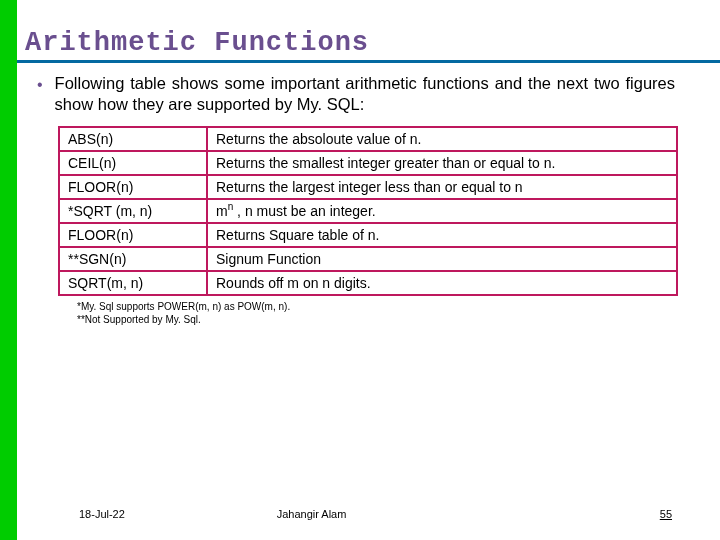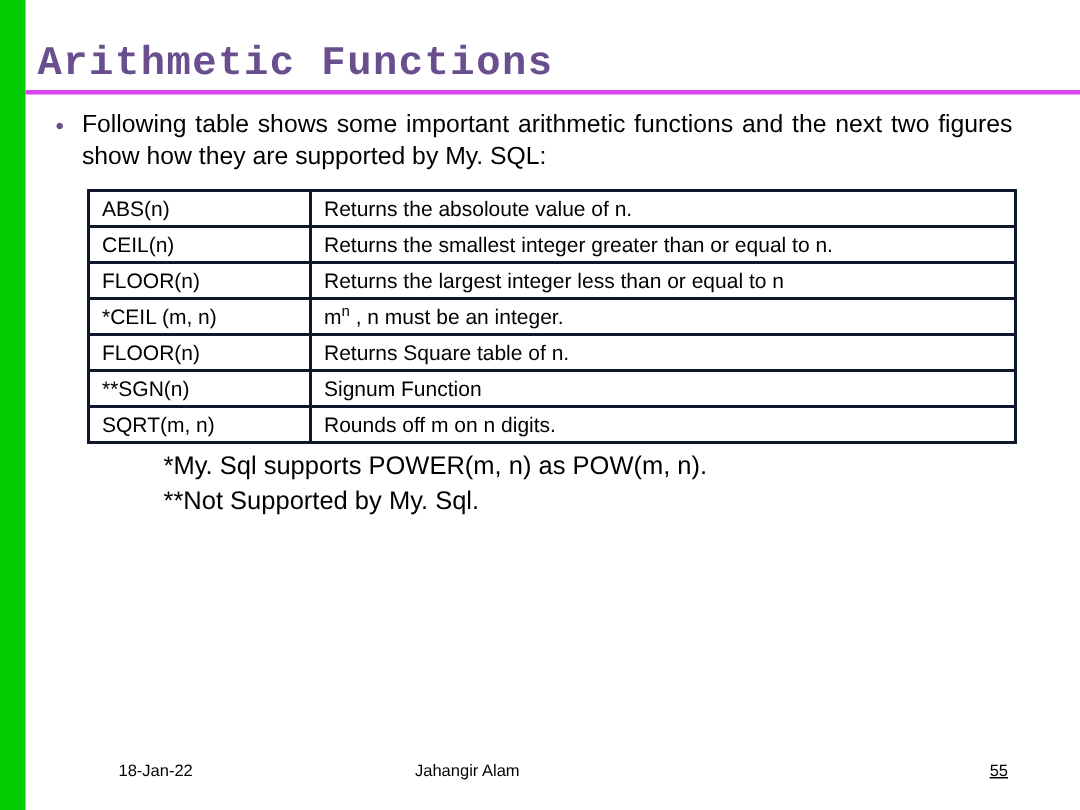--- a/index.html
+++ b/index.html
@@ -27,21 +27,21 @@
     right: 0;
     bottom: 0;
     padding: 0;
   }
   .title {
     font-family: "Courier New", monospace;
     font-size: 27px;
     color: #6a4f8f;
     letter-spacing: 1px;
     padding: 28px 12px 2px 8px;
-    border-bottom: 3px solid #d946ef;
+    border-bottom: 3px solid #0369a1;
     margin-bottom: 10px;
     font-weight: bold;
   }
   .body-text {
     font-size: 16.5px;
     color: #000;
     padding: 0 45px 0 20px;
     text-align: justify;
     line-height: 1.3;
   }
@@ -54,40 +54,39 @@
     font-size: 16px;
     padding-right: 12px;
     padding-top: 2px;
   }
   table.functions {
     border-collapse: collapse;
     width: 620px;
     margin: 10px 0 2px 41px;
   }
   table.functions td {
-    border: 2px solid #0f172a;
+    border: 2px solid #be185d;
     padding: 3px 8px;
     font-size: 14px;
     vertical-align: top;
     text-align: justify;
   }
   table.functions td:first-child {
     width: 130px;
     white-space: nowrap;
   }
   sup {
     font-size: 10px;
     vertical-align: super;
     line-height: 0;
   }
   .footnotes {
-    font-size: 17px;
+    font-size: 10px;
     padding: 2px 0 0 60px;
     line-height: 1.35;
-    margin-left: 32px;
   }
   .footer {
     position: absolute;
     bottom: 20px;
     left: 17px;
     right: 0;
     display: flex;
     font-size: 11px;
     padding: 0 30px 0 45px;
   }
@@ -119,21 +118,21 @@
     </tr>
     <tr>
       <td>CEIL(n)</td>
       <td>Returns the smallest integer greater than or equal to n.</td>
     </tr>
     <tr>
       <td>FLOOR(n)</td>
       <td>Returns the largest integer less than or equal to n</td>
     </tr>
     <tr>
-      <td>*CEIL (m, n)</td>
+      <td>*SQRT (m, n)</td>
       <td id="power-desc">m<sup>n</sup> , n must be an integer.</td>
     </tr>
     <tr>
       <td>FLOOR(n)</td>
       <td>Returns Square table of n.</td>
     </tr>
     <tr>
       <td>**SGN(n)</td>
       <td>Signum Function</td>
     </tr>
@@ -143,18 +142,18 @@
     </tr>
   </tbody>
     </table>
 
   <div class="footnotes">
     <div>*My. Sql supports POWER(m, n) as POW(m, n).</div>
     <div>**Not Supported by My. Sql.</div>
   </div>
 
   <div class="footer">
-    <div class="date">18-Jan-22</div>
+    <div class="date">18-Jul-22</div>
     <div class="author">Jahangir Alam</div>
     <div class="page">55</div>
   </div>
 
 </div>
 
 </body></html>

